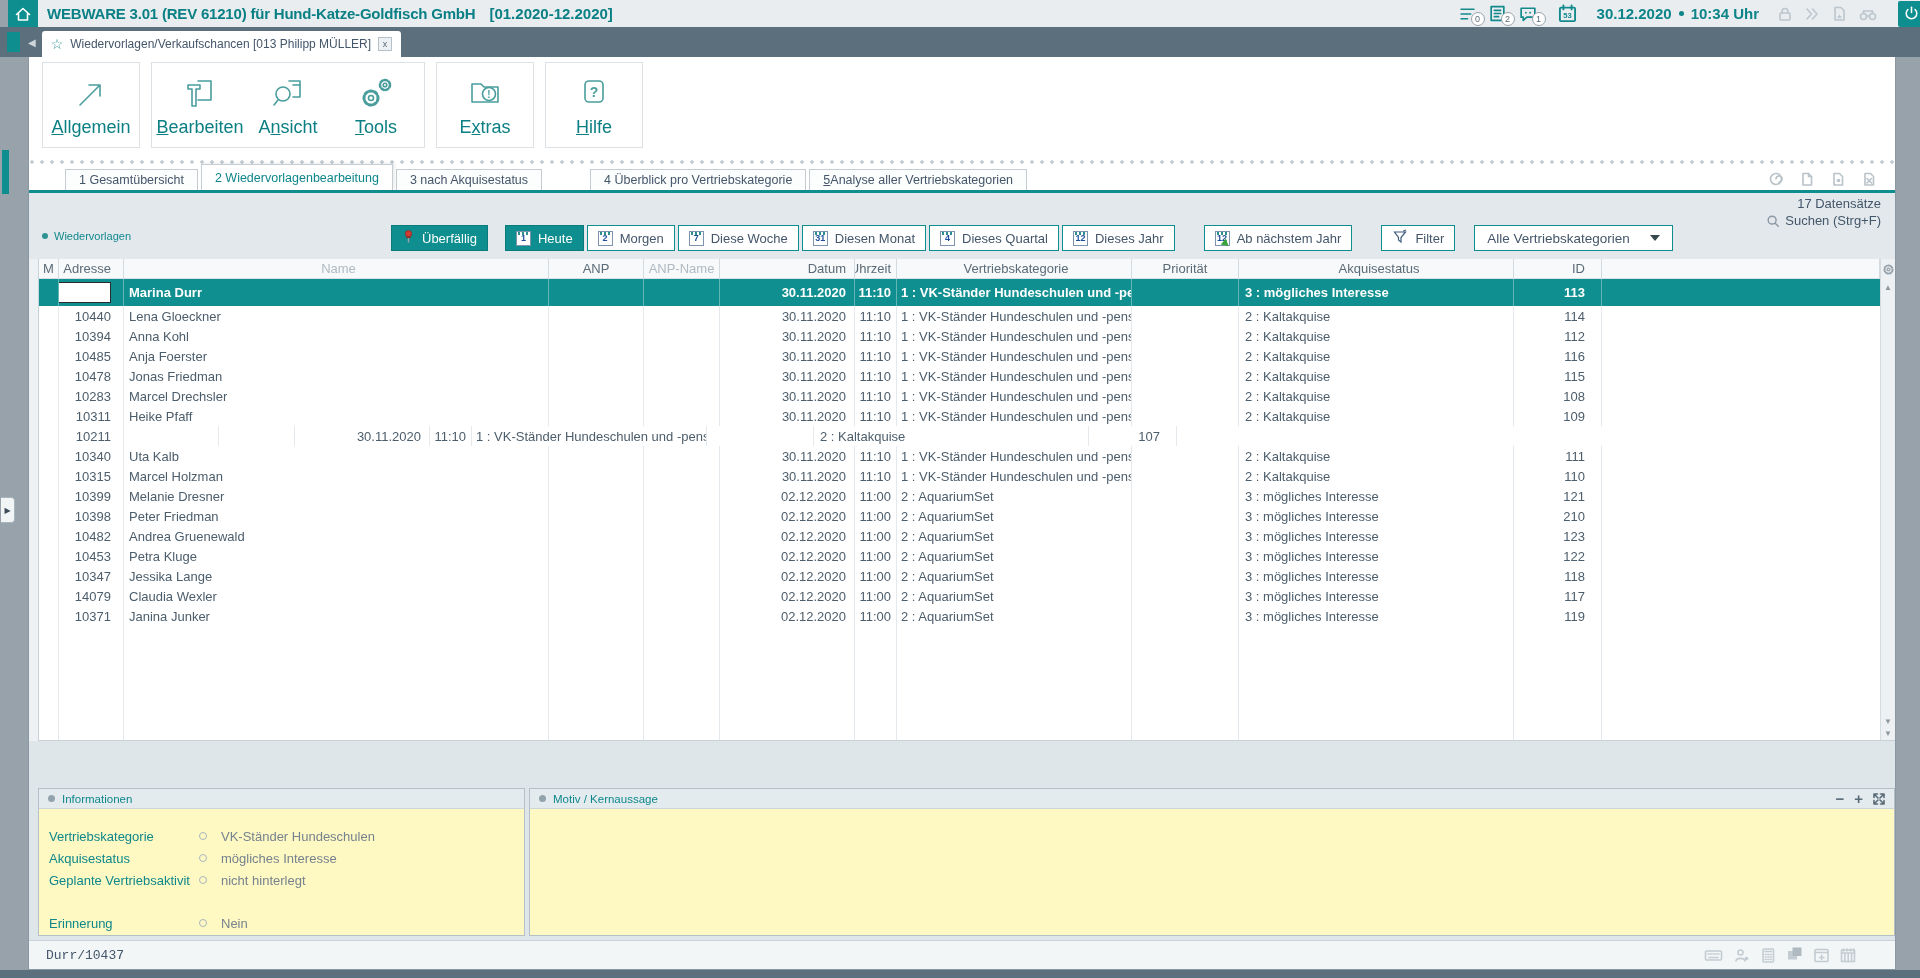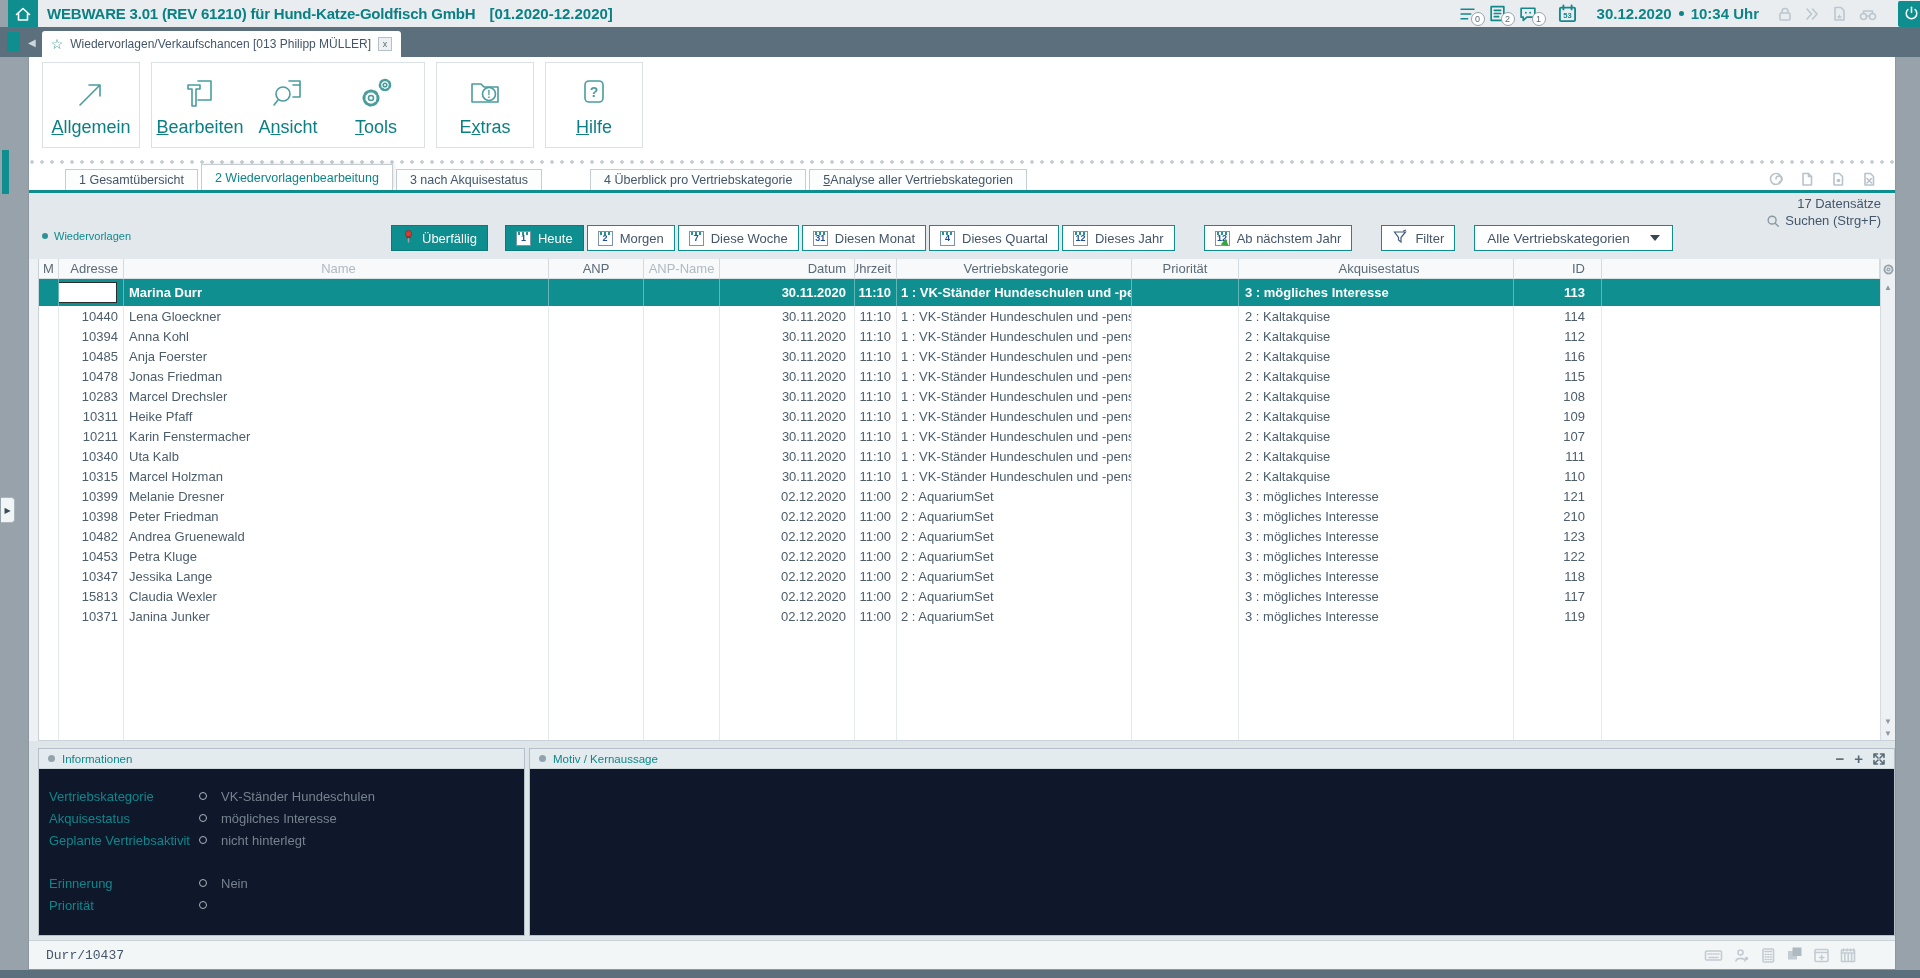--- a/index.html
+++ b/index.html
@@ -103,41 +103,41 @@
   
   .table { height:482px; flex:0 0 auto; margin-left:9px; background:#fff; position:relative; border-left:1px solid #c9d2d8; border-bottom:1px solid #c9d2d8; display:flex; flex-direction:column; padding-right:15px; }
   .trow { display:flex; height:20px; flex:0 0 auto; align-items:stretch; font-size:13px; color:#4c5d6b; }
   .thead { height:20px; background:#f7f9fa; border-bottom:1px solid #d9e0e4; color:#5b6b77; }
   .cell { display:flex; align-items:center; border-right:1px solid #e4e9ed; overflow:hidden; white-space:nowrap; }
   .thead .cell { justify-content:center; border-right:1px solid #d3dbe0; }
   .thead .dim { color:#b0bac2; }
   .c-m{width:20px;} .c-adr{width:65px;} .c-name{width:425px;} .c-anp{width:95px;} .c-anpn{width:76px;}
   .c-dat{width:135px;} .c-uhr{width:42px;} .c-kat{width:235px;} .c-pri{width:107px;} .c-akq{width:275px;}
   .c-id{width:88px;} .c-rest{flex:1; border-right:none;}
-  .trow .c-adr{justify-content:flex-end; padding-right:5px;}
+  .trow .c-adr{justify-content:flex-end; padding-right:12px;}
   .trow .c-name{padding-left:5px;}
   .trow .c-dat{justify-content:flex-end; padding-right:8px;}
   .trow .c-uhr{justify-content:flex-end; padding-right:5px;}
   .trow .c-kat{padding-left:4px;}
   .trow .c-akq{padding-left:6px;}
   .trow .c-id{justify-content:flex-end; padding-right:16px;}
   .sel { height:27px; background:#0f8f90; color:#fff; font-weight:bold; }
   .sel .cell { border-right:1px solid rgba(255,255,255,0.35); }
   .sel .c-rest { border-right:none; }
   .edit-box { width:70px; height:21px; background:#fff; border:1px solid #2b2b2b; margin-left:-12px; display:flex; align-items:center; }
   .tfill { flex:1 1 auto; }
   .tfill .cell { height:100%; }
   .vscroll { position:absolute; right:0; top:0; bottom:0; width:15px; background:#eef1f3; border-left:1px solid #d5dce0; display:flex; flex-direction:column; align-items:center; }
   .vscroll .gear { color:#98a4ad; margin:4px 0 6px; }
   .scroll-arrow { font-size:8px; color:#8b98a2; line-height:1; padding:2px 0; }
   .vscroll .spacer { flex:1; }
 
   
   .panels { flex:0 0 auto; height:199px; background:#dfe6ea; display:flex; gap:4px; padding:7px 0 4px 9px; }
-  .panel { background:#0f172a; border:1px solid #b6c0c8; display:flex; flex-direction:column; }
+  .panel { background:#fef9c3; border:1px solid #b6c0c8; display:flex; flex-direction:column;margin-top:40px; }
   .panel-info { width:487px; flex:0 0 auto; }
   .panel-motiv { flex:1; margin-right:0; }
   .phead { height:20px; background:#e4ebee; border-bottom:1px solid #cdd6db; display:flex; align-items:center; gap:7px; padding:0 9px; flex:0 0 auto; }
   .phead .pdot { width:7px; height:7px; border-radius:50%; background:#93a3ad; }
   .phead .ptitle { font-size:11.5px; color:#0e878b; }
   .phead .controls { margin-left:auto; display:flex; align-items:center; gap:10px; color:#5a6b78; }
   .phead .controls .pm { font-size:15px; font-weight:bold; line-height:1; }
   .info-body { padding:16px 10px 0 10px; }
   .irow { display:grid; grid-template-columns:150px 22px auto; align-items:center; height:22px; }
   .irow .ilabel { color:#0e878b; font-size:13px; overflow:hidden; white-space:nowrap; }
@@ -554,21 +554,20 @@
           <div class="cell c-uhr">11:10</div>
           <div class="cell c-kat">1 : VK-Ständer Hundeschulen und -pensio</div>
           <div class="cell c-pri"></div>
           <div class="cell c-akq">2 : Kaltakquise</div>
           <div class="cell c-id">109</div>
           <div class="cell c-rest"></div>
         </div>
           <div class="trow">
           <div class="cell c-m"></div>
           <div class="cell c-adr">10211</div>
-          <div class="cell c-name">Karin Fenstermacher</div>
           <div class="cell c-anp"></div>
           <div class="cell c-anpn"></div>
           <div class="cell c-dat">30.11.2020</div>
           <div class="cell c-uhr">11:10</div>
           <div class="cell c-kat">1 : VK-Ständer Hundeschulen und -pensio</div>
           <div class="cell c-pri"></div>
           <div class="cell c-akq">2 : Kaltakquise</div>
           <div class="cell c-id">107</div>
           <div class="cell c-rest"></div>
         </div>
@@ -665,21 +664,21 @@
           <div class="cell c-dat">02.12.2020</div>
           <div class="cell c-uhr">11:00</div>
           <div class="cell c-kat">2 : AquariumSet</div>
           <div class="cell c-pri"></div>
           <div class="cell c-akq">3 : mögliches Interesse</div>
           <div class="cell c-id">118</div>
           <div class="cell c-rest"></div>
         </div>
           <div class="trow">
           <div class="cell c-m"></div>
-          <div class="cell c-adr">15813</div>
+          <div class="cell c-adr">14079</div>
           <div class="cell c-name">Claudia Wexler</div>
           <div class="cell c-anp"></div>
           <div class="cell c-anpn"></div>
           <div class="cell c-dat">02.12.2020</div>
           <div class="cell c-uhr">11:00</div>
           <div class="cell c-kat">2 : AquariumSet</div>
           <div class="cell c-pri"></div>
           <div class="cell c-akq">3 : mögliches Interesse</div>
           <div class="cell c-id">117</div>
           <div class="cell c-rest"></div>

